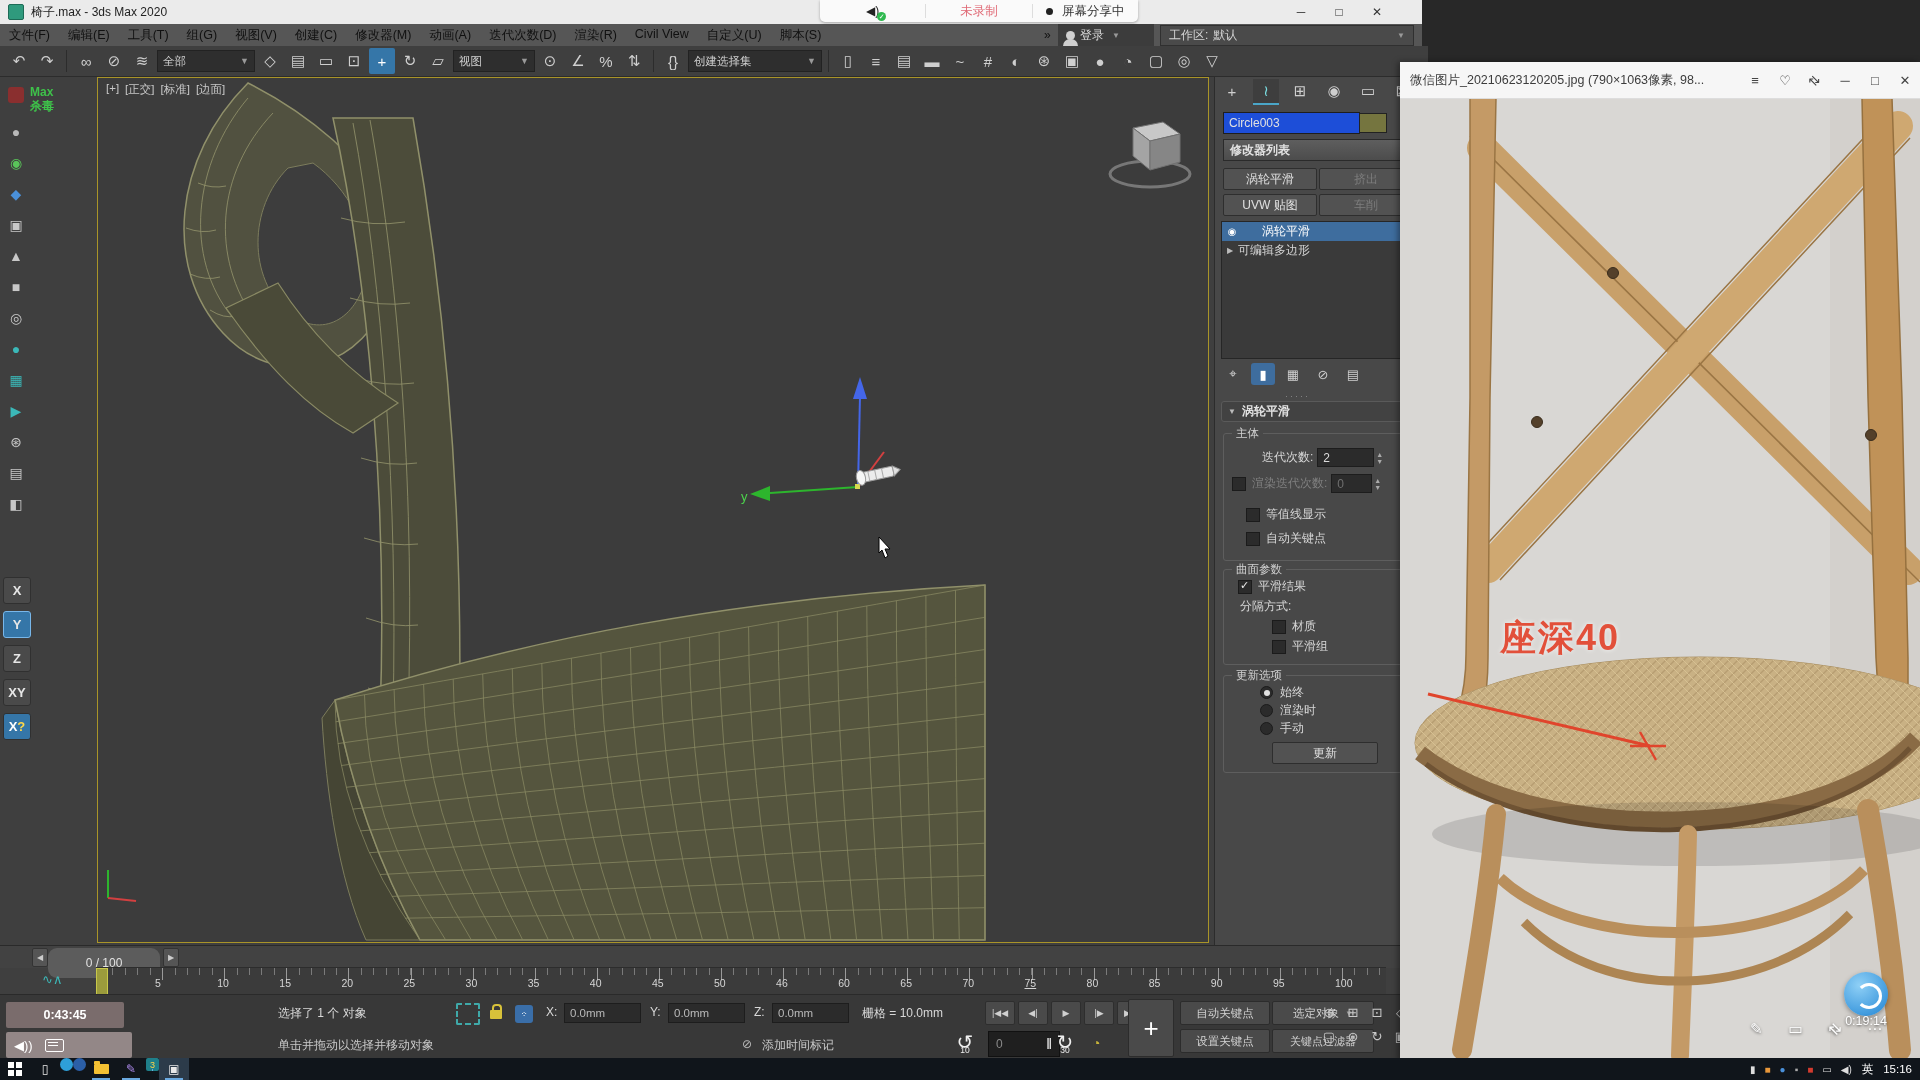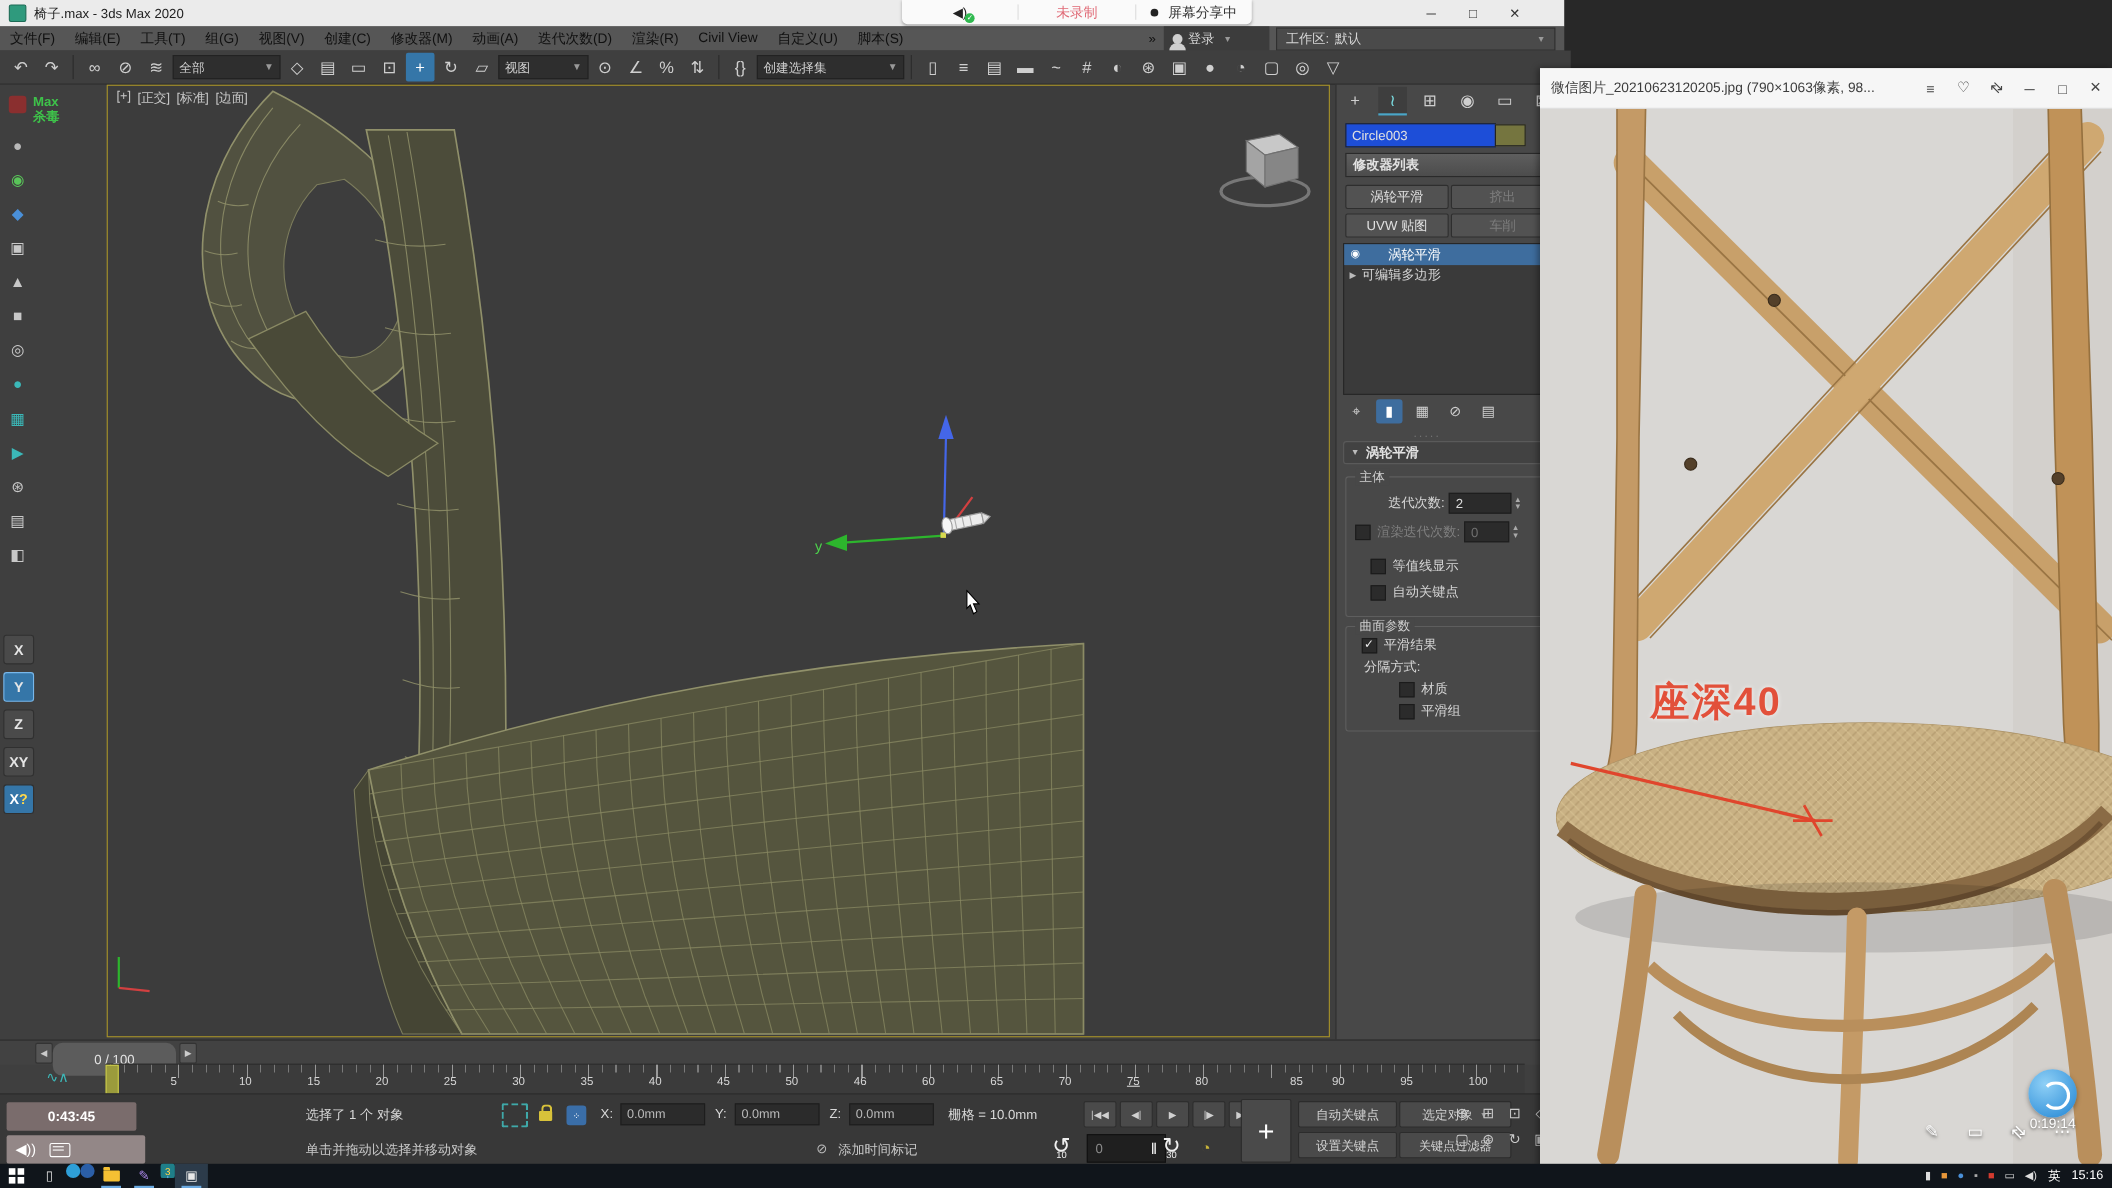--- a/index.html
+++ b/index.html
@@ -489,20 +489,36 @@
       <div class="prow" style="left:48px;top:48px">
         <span class="cb"></span>
         <span>材质</span>
       </div>
       <div class="prow" style="left:48px;top:68px">
         <span class="cb"></span>
         <span>平滑组</span>
       </div>
     </div>
 
+    <div class="grp" style="left:8px;top:598px;width:184px;height:96px">
+      <span class="legend">更新选项</span>
+      <div class="prow" style="left:36px;top:8px">
+        <span class="rad on"></span>
+        <span>始终</span>
+      </div>
+      <div class="prow" style="left:36px;top:26px">
+        <span class="rad"></span>
+        <span>渲染时</span>
+      </div>
+      <div class="prow" style="left:36px;top:44px">
+        <span class="rad"></span>
+        <span>手动</span>
+      </div>
+      <div class="upd-btn">更新</div>
+    </div>
   </div>
 
   <div class="abs tl-row">
     <div class="tl-arrow" style="left:32px">◀</div>
     <div class="tl-pill">0 / 100</div>
     <div class="tl-arrow" style="left:163px">▶</div>
   </div>
   <div class="abs ruler">
     <span class="mini-curve">∿∧</span>
     <div class="ruler-ticks"></div>
@@ -517,21 +533,21 @@
         <span class="tick-label" style="left: 427.7px;">35</span>
         <span class="tick-label" style="left: 489.8px;">40</span>
         <span class="tick-label" style="left: 551.9px;">45</span>
         <span class="tick-label" style="left: 614px;">50</span>
         <span class="tick-label" style="left: 676.1px;">46</span>
         <span class="tick-label" style="left: 738.2px;">60</span>
         <span class="tick-label" style="left: 800.3px;">65</span>
         <span class="tick-label" style="left: 862.4px;">70</span>
         <span class="tick-label" style="left: 924.5px; text-decoration: underline;">75</span>
         <span class="tick-label" style="left: 986.6px;">80</span>
-        <span class="tick-label" style="left: 1048.7px; margin-left: 24px;">85</span>
+        <span class="tick-label" style="left: 1048.7px;">85</span>
         <span class="tick-label" style="left: 1110.8px;">90</span>
         <span class="tick-label" style="left: 1172.9px;">95</span>
         <span class="tick-label" style="left: 1235px;">100</span>
       </div>
     <div class="playhead"></div>
   </div>
 
   <div class="abs statusbar">
     <span class="st-text" style="left:278px;top:10px">选择了 1 个 对象</span>
     <span class="st-text" style="left:278px;top:42px;color:#c9c9c9">单击并拖动以选择并移动对象</span>

